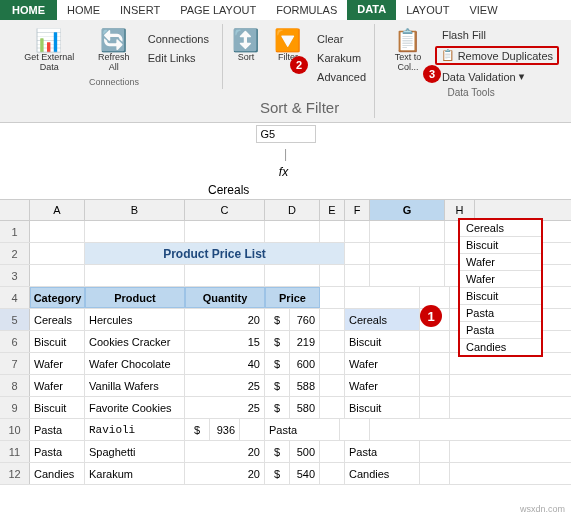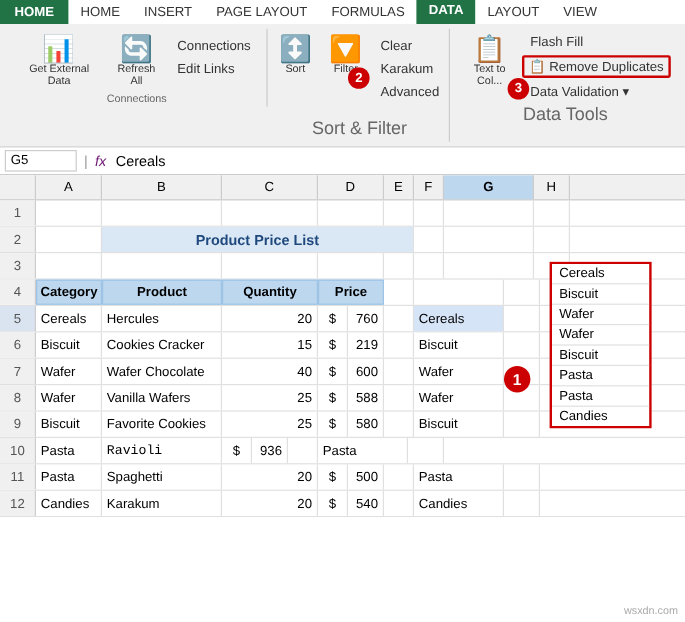--- a/index.html
+++ b/index.html
@@ -10,24 +10,24 @@
 
     .ribbon-content { display: flex; padding: 4px 6px; gap: 2px; align-items: flex-start; }
 
     .ribbon-btn { display: flex; flex-direction: column; align-items: center; padding: 3px 5px; cursor: pointer; border: 1px solid transparent; border-radius: 2px; font-size: 10px; color: #333; min-width: 40px; }
     .ribbon-btn .icon { font-size: 22px; line-height: 1; }
     .ribbon-btn .label { font-size: 9px; text-align: center; }
 
     .ribbon-btn-small { display: flex; align-items: center; padding: 2px 6px; cursor: pointer; border: 1px solid transparent; border-radius: 2px; font-size: 11px; color: #333; white-space: nowrap; }
 
     
-    .formula-bar { display: flex; align-items: center; border-bottom: 1px solid #ccc; padding: 2px 4px; gap: 4px; background: #fff; }
+    .formula-bar { display: flex; align-items: center; border-bottom: 1px solid #ccc; padding: 2px 4px; gap: 4px; background: #fff; flex-direction: column; }
     .cell-ref { width: 60px; border: 1px solid #ccc; padding: 2px 4px; font-size: 11px; }
     .formula-sep { color: #999; margin: 0 2px; }
-    .formula-fx { font-style: italic; color: #701a75; font-size: 12px; margin-right: 4px; }
+    .formula-fx { font-style: italic; color: #000000; font-size: 12px; margin-right: 4px; }
     .formula-input { flex: 1; border: none; outline: none; font-size: 12px; }
     .row { display: flex; border-bottom: 1px solid #e0e0e0; height: 22px; }
     .row-num { width: 30px; min-width: 30px; display: flex; align-items: center; justify-content: center; background: #f0f0f0; border-right: 1px solid #ccc; font-size: 11px; color: #555; }
     .cell { display: flex; align-items: center; border-right: 1px solid #e0e0e0; font-size: 11px; padding: 0 4px; overflow: hidden; white-space: nowrap; }
     .cell.selected { background: #d6e4f7; }
     .cell.header-cell { background: #bdd7ee; font-weight: bold; justify-content: center; border: 1px solid #9dc3e6; }
     .cell.title-cell { font-weight: bold; color: #1f497d; justify-content: center; }
     .cell.num { justify-content: flex-end; }
     .cell.dollar { justify-content: center; }
 
@@ -112,21 +112,21 @@
               <span style="margin-right:3px;">📋</span>
               <span>Remove Duplicates</span>
             </div>
           </div>
           <div class="ribbon-btn-small">
             <span>Data Validation</span>
             <span style="margin-left:3px;">▾</span>
           </div>
         </div>
       </div>
-      <div style="font-size:15px;color:#666;margin-top:1px;">Data Tools</div>
+      <div style="font-size:10px;color:#666;margin-top:1px;">Data Tools</div>
     </div>
   </div>
 </div>
 
 <div style="position:fixed;top:56px;left:290px;z-index:100;">
   <div style="width:18px;height:18px;border-radius:50%;background:#c00;color:#fff;font-size:11px;font-weight:bold;display:flex;align-items:center;justify-content:center;">2</div>
 </div>
 <div style="position:fixed;top:65px;left:423px;z-index:100;">
   <div style="width:18px;height:18px;border-radius:50%;background:#c00;color:#fff;font-size:11px;font-weight:bold;display:flex;align-items:center;justify-content:center;">3</div>
 </div>

